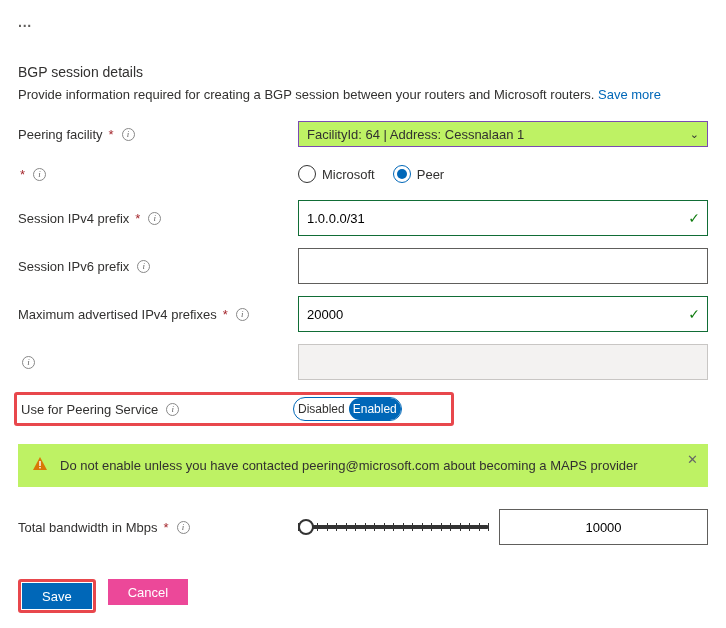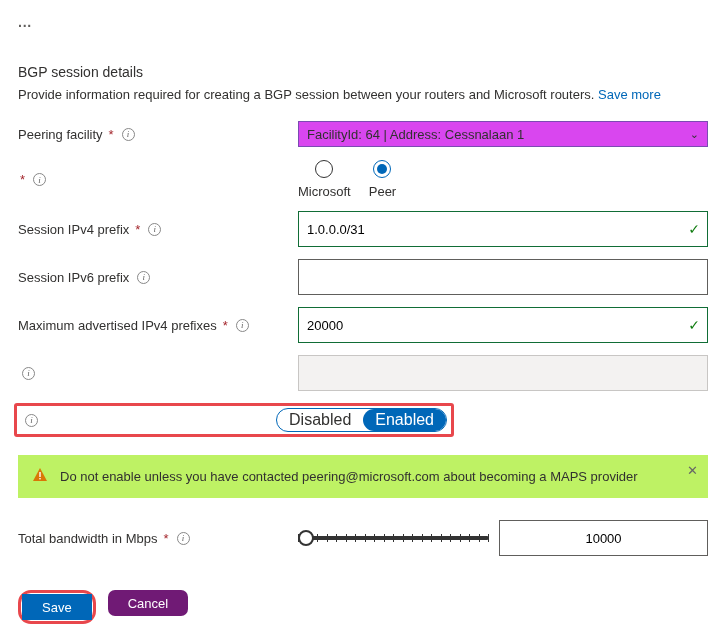--- a/index.html
+++ b/index.html
@@ -59,32 +59,32 @@
   .control-col { flex:1; display:flex; align-items:center; gap:8px;}
   .dropdown {
     flex:1;
     display:flex;
     align-items:center;
     justify-content:space-between;
     border:1px solid #7b4bb3;
     height:26px;
     padding:0 8px;
     font-size:13px;
-    background:#d946ef;
+    background:#bef264;
     cursor:pointer;
   }
   .chev { font-size:11px; color:#333; }
   .radio-wrap { display:flex; gap:18px; align-items:center; }
   .radio {
     width:18px;height:18px;border:1px solid #333;border-radius:50%;
     display:inline-flex;align-items:center;justify-content:center;
   }
   .radio.sel { border-color:#0067b8; }
   .radio.sel::after{content:"";width:10px;height:10px;border-radius:50%;background:#0067b8;}
-  .radio-lbl{display:flex;align-items:center;gap:6px;cursor:pointer;flex-direction:column;}
+  .radio-lbl{display:flex;align-items:center;gap:6px;cursor:pointer;}
   input.txt {
     flex:1;
     height:36px;
     border:1px solid #605e5c;
     padding:0 8px;
     font-size:13px;
     font-family:inherit;
   }
   input.txt.valid { border-color:#116d36; }
   .check {
@@ -105,23 +105,23 @@
   .highlight-box .label-col{width:272px;}
   .toggle {
     display:inline-flex;
     border:1px solid #0067b8;
     border-radius: 13px;
     height:24px;
     overflow:hidden;
     cursor:pointer;
   }
   .toggle span{
-    padding:0 12px;
+    padding:0 4px;
     display:flex;align-items:center;
-    font-size:16px;
+    font-size:12px;
   }
   .toggle .off{color:#323130;}
   .toggle .on{background:#0067b8;color:#fff;border-radius:12px;}
   .alert {
     background:#bef264;
     border:0;
     padding:12px 14px;
     display:flex;
     align-items:center;
     gap:12px;
@@ -145,22 +145,22 @@
   }
   .footer{
     margin-top:34px;
     display:flex;gap:12px;
   }
   .btn{
     height:26px;padding:0 20px;border:none;
     color:#fff;font-size:13px;cursor:pointer;
   }
   .btn.save{background:#0067b8;}
-  .btn.cancel{background:#701a75;border-radius:7px;}
-  .save-hl{border:3px solid #e8474c;border-radius:13px;padding:1px;}
+  .btn.cancel{background:#ec4899;}
+  .save-hl{border:3px solid #e8474c;border-radius:3px;padding:1px;}
   .ticks{position:absolute;left:0;right:0;top:0;height:100%;display:flex;justify-content:space-between;}
   .ticks span{width:1px;height:8px;background:#333;display:block;margin-top:-2px;}
 </style>
 </head>
 <body>
 
 <h1 class="title">
   <span class="ellipsis">···</span>
 </h1>
 
@@ -245,20 +245,21 @@
   <div class="label-col">
     <span class="info-icon">i</span>
   </div>
   <div class="control-col">
     <input class="txt disabled" disabled="" value="" style="">
   </div>
 </div>
 
 <div class="highlight-box">
   <div class="label-col">
+    <span>Use for Peering Service</span>
     <span class="info-icon">i</span>
   </div>
   <div class="control-col">
     <div class="toggle">
       <span class="off">Disabled</span>
       <span class="on">Enabled</span>
     </div>
   </div>
 </div>
 

